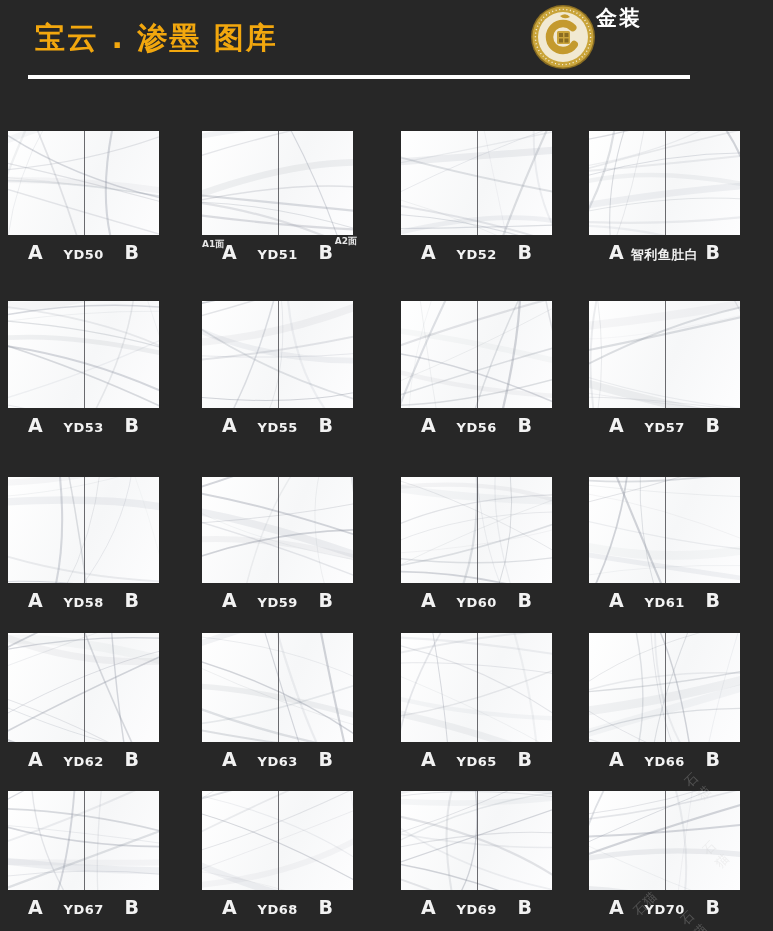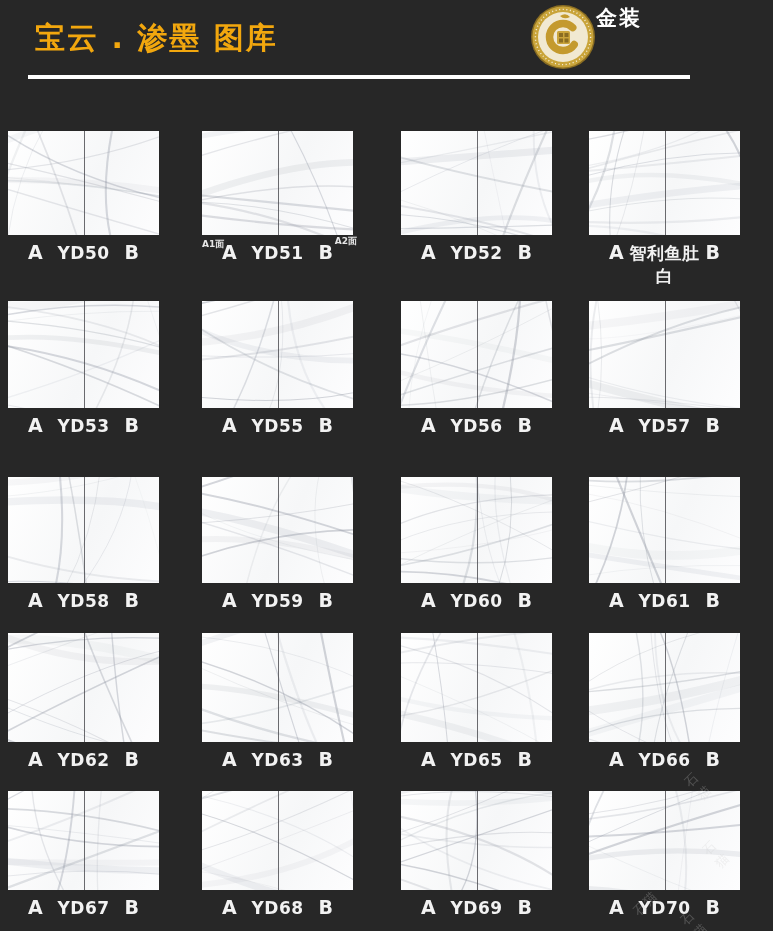--- a/index.html
+++ b/index.html
@@ -31,21 +31,21 @@
     position:relative;width:100%;overflow:hidden;
     background:linear-gradient(115deg,#ffffff 0%,#f6f7f8 55%,#fdfdfe 100%);
   }
   .face svg{position:absolute;inset:0;width:100%;height:100%;}
   .split{position:absolute;top:0;bottom:0;left:50%;width:1px;background:rgba(70,70,75,.8);}
   .labels{
     position:relative;display:flex;align-items:baseline;
     margin-top:6px;padding:0 20px;color:#f2f2f2;
   }
   .lab-ab{font-size:19px;font-weight:600;}
-  .lab-code{flex:1;text-align:center;font-size:17px;font-weight:600;letter-spacing:0.5px;}
+  .lab-code{flex:1;text-align:center;font-size:13px;font-weight:600;letter-spacing:0.5px;}
   .corner{position:absolute;font-size:9px;font-weight:700;color:#e6e6e6;text-align:right;}
   .corner.left{left:0;top:-3px;}
   .corner.right{right:-4px;top:-6px;}
 
   
   .watermark{
     position:absolute;color:#cccccc;opacity:.26;font-size:13px;letter-spacing:1px;
     transform:rotate(-45deg);transform-origin:left bottom;pointer-events:none;
   }
 </style>

